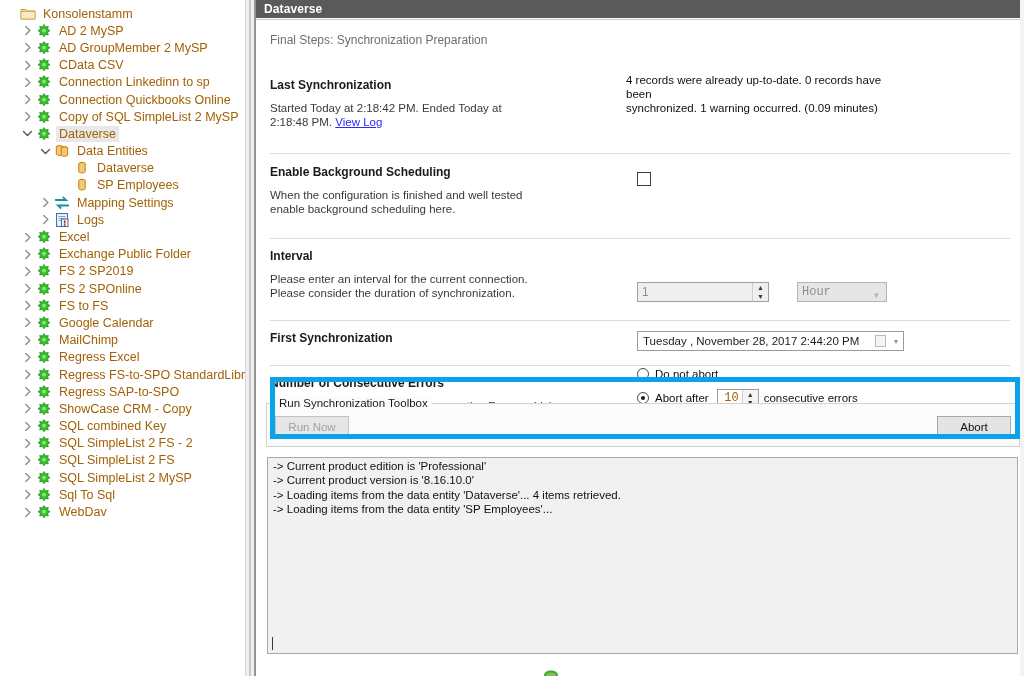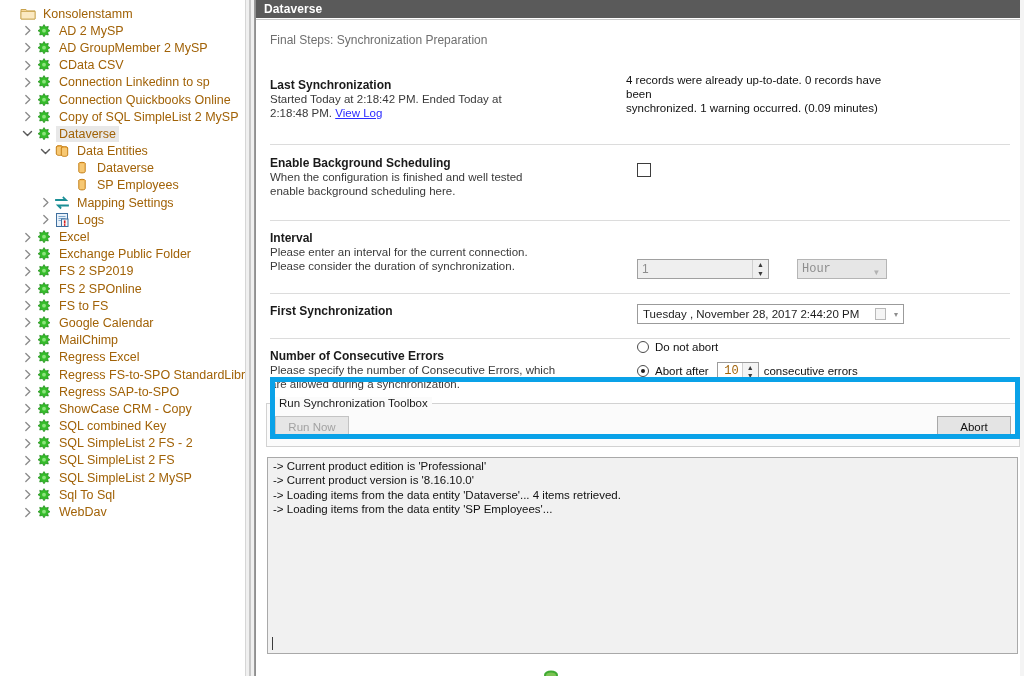--- a/index.html
+++ b/index.html
@@ -85,21 +85,21 @@
     padding: 13px 0 0 14px;
   }
 
   .section {
     position: relative;
     margin: 0 14px;
     padding: 9px 0 8px 0;
   }
   .section.sep { border-top: 1px solid #dcdcdc; }
   .sec-title { font-weight: bold; font-size: 12px; color: #1a1a1a; }
-  .sec-desc { color: #3a3a3a; font-size: 11.5px; line-height: 13.5px; margin-top: 1px; }
+  .sec-desc { color: #3a3a3a; font-size: 11.5px; line-height: 13.5px; margin-top: 10px; }
   .sec-left { width: 360px; }
 
   .sec-right {
     position: absolute; left: 363px; top: 0;
     right: 0;
     height: 100%;
   }
 
   .stat-text { font-size: 11.5px; line-height: 14px; color: #111; width: 260px; }
   .link { color: #2a2aff; text-decoration: underline; cursor: pointer; }

